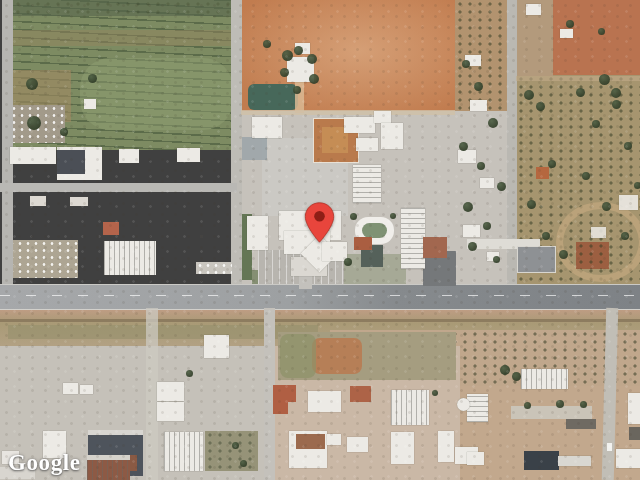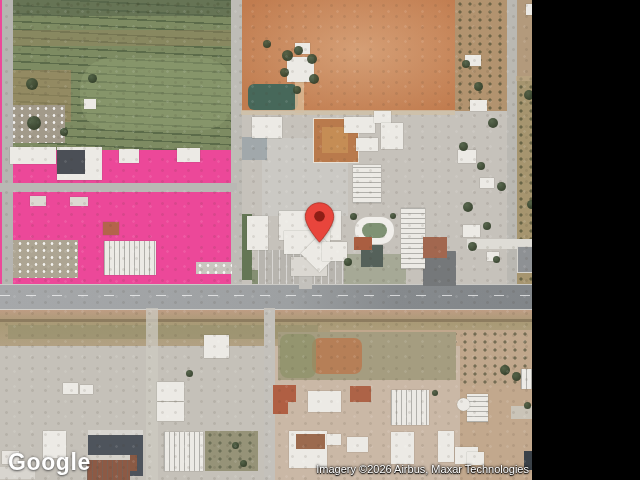--- a/index.html
+++ b/index.html
@@ -1,17 +1,17 @@
 <!DOCTYPE html>
 <html><head>
 <meta charset="utf-8">
 <style>
   html,body{margin:0;padding:0;background:#000;}
-  .stage{position:relative;width:532px;height:480px;overflow:hidden;
-         font-family:Liberation Sans, sans-serif;background:#ec4899;}
+  .stage{position:relative;width:640px;height:480px;overflow:hidden;
+         font-family:Liberation Serif, serif;background:#404040;}
   .abs{position:absolute;}
   .b{position:absolute;background:#eceae5;box-shadow:0 0 1px rgba(80,80,70,.55);}
   .t{position:absolute;border-radius:50%;
      background:radial-gradient(circle at 35% 30%,#4e5f44,#26311e);opacity:.92;}
   .rd{position:absolute;background:#b6b5b1;}
   .speck-w{background-image:radial-gradient(circle,rgba(255,255,255,.85) 1px,transparent 1.7px);background-size:8px 7px;}
   .speck-d{background-image:radial-gradient(circle,rgba(55,62,38,.55) 1.2px,transparent 2px);background-size:10px 8px;}
   .ridge-v{background-image:repeating-linear-gradient(90deg,rgba(105,105,100,.45) 0 1px,transparent 1px 5px);}
   .ridge-h{background-image:repeating-linear-gradient(0deg,rgba(105,105,100,.45) 0 1px,transparent 1px 5px);}
   .grain{position:absolute;left:0;top:0;width:640px;height:480px;opacity:.14;pointer-events:none;
@@ -238,15 +238,14 @@
   <div class="grain"></div>
 
   <div class="pin">
     <svg width="31" height="41" viewBox="0 0 31 41" xmlns="http://www.w3.org/2000/svg">
       <path d="M15.5 0.8 C7.6 0.8 1.3 7.0 1.3 14.7 c0 9.8 14.2 25.5 14.2 25.5 s14.2-15.7 14.2-25.5 C29.7 7.0 23.4 0.8 15.5 0.8 z" stroke="#B33227" stroke-width="0.8" fill="#E8453C"></path>
       <circle cx="15.5" cy="14.2" r="5.3" fill="#8E1E16"></circle>
     </svg>
   </div>
 
   <div class="glogo">Google</div>
-  <div class="attr">Imagery ©2026 Airbus, Maxar Technologies</div>
 
 </div>
 
 </body></html>

